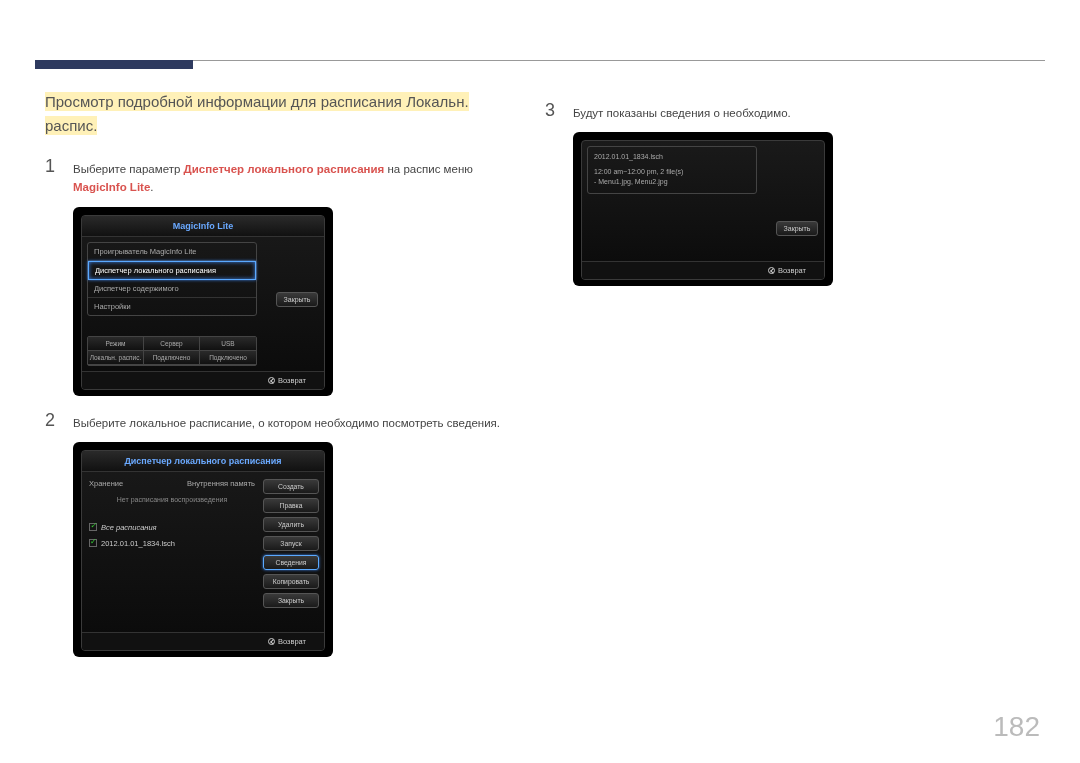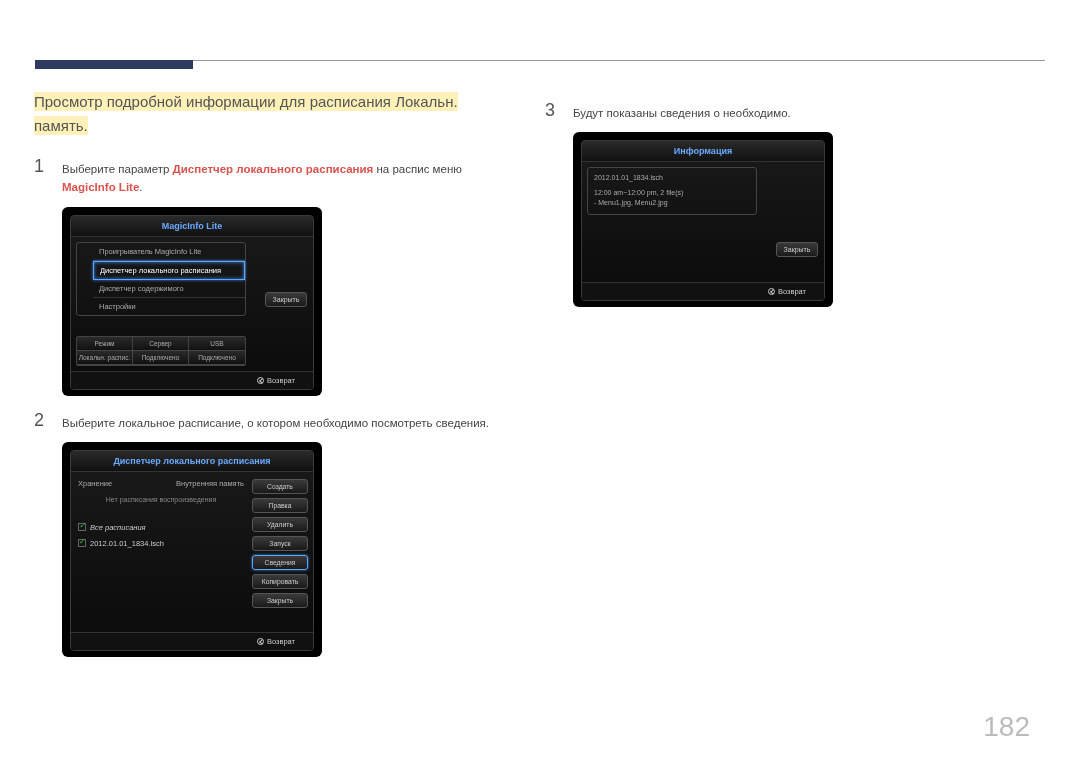--- a/index.html
+++ b/index.html
@@ -23,21 +23,21 @@
     position: absolute;
     top: 60px;
     left: 35px;
     width: 158px;
     height: 9px;
     background: #2e3a5f;
   }
   .left-col {
     position: absolute;
     top: 90px;
-    left: 34px;
+    left: 45px;
     width: 490px;
   }
   .right-col {
     position: absolute;
     top: 100px;
     left: 545px;
     width: 490px;
   }
   .section-title {
     display: inline;
@@ -63,21 +63,21 @@
   .step-text {
     font-size: 11.5px;
     color: #444;
     line-height: 1.6;
     padding-top: 4px;
   }
   .highlight-red { color: #d9534f; font-weight: bold; }
   .page-num {
     position: absolute;
     bottom: 20px;
-    right: 50px;
+    right: 40px;
     font-size: 28px;
     color: #bbb;
     font-weight: 300;
   }
   
   .device {
     background: #000;
     border-radius: 6px;
     padding: 8px 8px 6px 8px;
     margin-top: 6px;
@@ -103,21 +103,20 @@
   }
   .dev-body {
     padding: 5px;
     position: relative;
     min-height: 110px;
   }
   .menu-list {
     border: 1px solid #444;
     border-radius: 3px;
     width: 170px;
-    padding-left: 16px;
   }
   .menu-item {
     padding: 4px 6px;
     border-bottom: 1px solid #333;
     color: #aaa;
     font-size: 7.5px;
   }
   .menu-item:last-child { border-bottom: none; }
   .menu-item.selected {
     border: 1px solid #5aa9ff;
@@ -204,21 +203,21 @@
 </style>
 </head>
 <body>
 
 <div class="header-line"></div>
 <div class="header-bar"></div>
 
 <div class="left-col">
   <div class="title-wrap">
     <span class="section-title">Просмотр подробной информации для расписания Локальн.</span><br>
-    <span class="section-title">память.</span>
+    <span class="section-title">распис.</span>
   </div>
 
   <div class="step">
     <div class="step-num">1</div>
     <div class="step-text">
       <span>Выберите параметр </span><span class="highlight-red">Диспетчер локального расписания</span><span> на распис меню </span><br>
       <span class="highlight-red">MagicInfo Lite</span><span>.</span>
     </div>
   </div>
 
@@ -290,21 +289,20 @@
 </div>
 
 <div class="right-col">
   <div class="step">
     <div class="step-num">3</div>
     <div class="step-text">Будут показаны сведения о необходимо.</div>
   </div>
 
   <div class="device" style="width:260px;">
     <div class="device-inner">
-      <div class="dev-title">Информация</div>
       <div class="dev-body d3-body">
         <div class="info-box">
           <div>2012.01.01_1834.lsch</div>
           <div style="margin-top:4px;">12:00 am~12:00 pm, 2 file(s)</div>
           <div>- Menu1.jpg, Menu2.jpg</div>
         </div>
         <div class="side-btn" style="top:80px;">Закрыть</div>
       </div>
       <div class="dev-footer">
         <span class="ret-icon"></span><span>Возврат</span>

